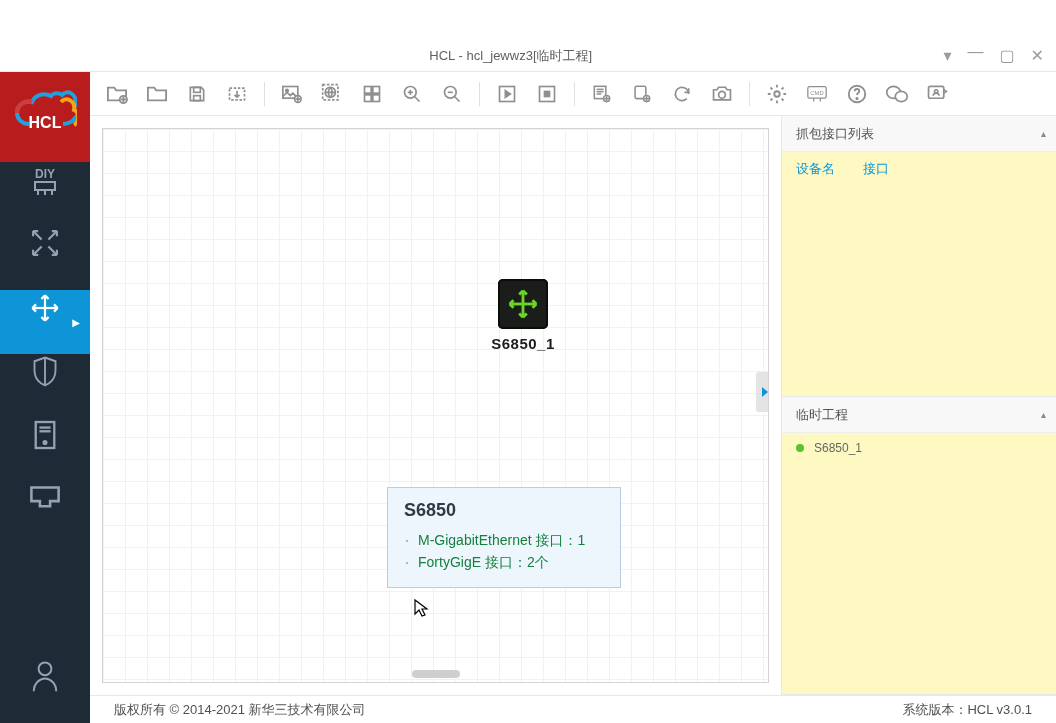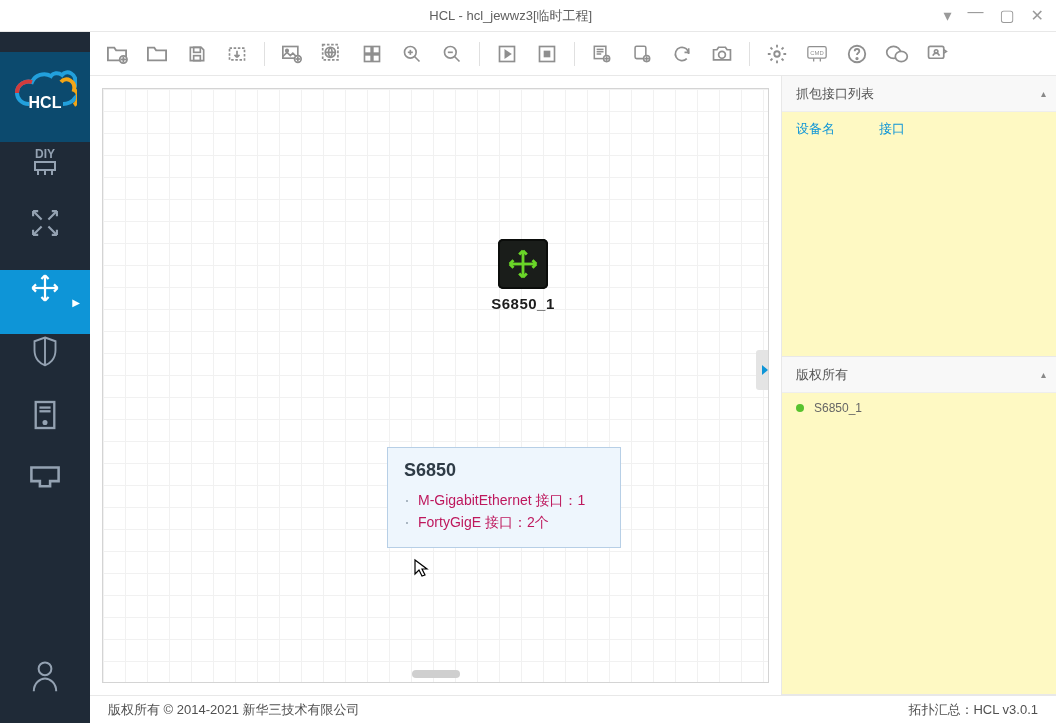--- a/index.html
+++ b/index.html
@@ -1,30 +1,30 @@
 <!DOCTYPE html>
 <html><head>
 <meta charset="utf-8">
 <style>
   * { margin: 0; padding: 0; box-sizing: border-box; }
   body { font-family: "Microsoft YaHei", Arial, sans-serif; font-size: 13px; color: #505050; background: #f5f5f5; overflow: hidden; user-select: none; }
   .app { width: 1056px; height: 723px; background: #fff; display: flex; flex-direction: column; }
 
   
-  .titlebar { height: 32px; display: flex; align-items: center; background: #fff; border-bottom: 1px solid #e8e8e8; }
+  .titlebar { height: 32px; display: flex; align-items: center; background: #fff; border-bottom: 1px solid #e8e8e8; margin-top: 40px; }
   .titlebar .title { flex: 1; text-align: center; font-size: 13px; color: #606060; }
   .titlebar .winctl { display: flex; gap: 16px; padding: 0 12px; color: #9a9a9a; font-size: 16px; }
   .titlebar .winctl span { cursor: pointer; }
 
   
   .midrow { flex: 1; display: flex; min-height: 0; }
 
   
   .leftdock { width: 90px; background: #1f2a37; display: flex; flex-direction: column; align-items: stretch; color: #a7b4c3; }
-  .logo-wrap { height: 90px; display: flex; align-items: center; justify-content: center; background: #0c4a6e; margin-top: 20px; }
+  .logo-wrap { height: 90px; display: flex; align-items: center; justify-content: center; background: #b91c1c; }
   .dockbtn { height: 64px; display: flex; justify-content: center; position: relative; }
   .dockbtn svg { display: block; }
   .dockbtn.active { background: #0e95d7; color: #fff; }
   .dockbtn .chev { position: absolute; right: 10px; top: 50%; transform: translateY(-50%); font-size: 10px; color: #fff; }
   .dockspacer { flex: 1; }
 
   
   .flyout { position: absolute; top: 250px; left: 90px; width: 200px; background: #0e95d7; color: #fff; font-size: 14px; }
   .flyout .item { display: flex; align-items: center; height: 50px; padding: 0 12px; gap: 14px; cursor: pointer; }
   .flyout .item.hover { background: #1482b9; }
@@ -46,37 +46,37 @@
   .canvas .vhandle { position: absolute; right: -2px; top: 44%; width: 14px; height: 40px; background: #e4e4e4; border-radius: 3px; display: flex; align-items: center; justify-content: center; }
   .canvas .vhandle::after { content: ""; border-left: 6px solid #0e95d7; border-top: 5px solid transparent; border-bottom: 5px solid transparent; margin-left: 4px; }
 
   .node { position: absolute; left: 375px; top: 150px; width: 90px; text-align: center; }
   .node .badge { width: 50px; height: 50px; margin: 0 auto 6px; background: #1a1d1a; border-radius: 5px; display: flex; align-items: center; justify-content: center; box-shadow: 0 0 0 2px #0b0d0b inset; }
   .node-label { font-weight: bold; color: #1c1c1c; font-size: 15px; letter-spacing: .5px; }
 
   .tooltip { position: absolute; left: 284px; top: 358px; width: 234px; border: 1px solid #b7cfe6; background: #eef6fd; padding: 12px 16px 14px; color: #4e5d6b; }
   .tooltip .ttl { font-size: 18px; font-weight: bold; color: #2e3b46; margin-bottom: 8px; }
   .tooltip ul { list-style: none; }
-  .tooltip li { font-size: 14px; line-height: 22px; position: relative; padding-left: 14px; color: #be185d; }
+  .tooltip li { font-size: 14px; line-height: 22px; position: relative; padding-left: 14px; color: #15803d; }
   .tooltip li::before { content: "·"; position: absolute; left: 0; top: 0; font-size: 18px; color: #a0aeba; }
 
   .cursor { position: absolute; left: 310px; top: 469px; font-size: 18px; color: #000; pointer-events: none; }
 
   .rightpanel { width: 274px; display: flex; flex-direction: column; background: #fef9c3; }
   .panel-sec { border-bottom: 1px solid #e8e8e8; }
   .panel-hdr { height: 36px; display: flex; align-items: center; padding: 0 14px; background: #f8f8f8; border-bottom: 1px solid #eee; font-weight: 500; color: #555; position: relative; }
   .panel-hdr .collapse { position: absolute; right: 10px; font-size: 10px; color: #888; }
-  .pl-row { display: flex; padding: 8px 14px; gap: 44px; }
+  .pl-row { display: flex; padding: 8px 14px; gap: 28px; }
   .pl-col { color: #0e95d7; font-size: 13px; cursor: pointer; }
   .panel-body { padding: 8px 14px; font-size: 13px; }
   .topo-item { display: flex; align-items: center; gap: 10px; color: #666; font-size: 12px; }
   .dot-green { width: 8px; height: 8px; background: #57c22d; border-radius: 50%; display: inline-block; }
   .fillrest { flex: 1; }
 
-  .statusbar { height: 28px; display: flex; align-items: center; border-top: 1px solid #e8e8e8; padding: 0 18px; font-size: 13px; }
+  .statusbar { height: 28px; display: flex; align-items: center; border-top: 1px solid #e8e8e8; padding: 0 24px; font-size: 13px; }
   .statusbar .right { margin-left: auto; }
 </style>
 </head>
 <body>
 
 <div class="app">
 
   <div class="titlebar">
     <div style="width:90px"></div>
     <div class="title">HCL - hcl_jewwz3[临时工程]</div>
@@ -369,32 +369,32 @@
               <span class="collapse">▴</span>
             </div>
             <div class="pl-row">
               <span class="pl-col">设备名</span>
               <span class="pl-col">接口</span>
             </div>
             <div style="height:210px"></div>
           </div>
           <div class="panel-sec fillrest">
             <div class="panel-hdr">
-              <span>版权所有</span>
+              <span>临时工程</span>
               <span class="collapse">▴</span>
             </div>
             <div class="panel-body">
               <div class="topo-item">
                 <span class="dot-green"></span>
                 <span>S6850_1</span>
               </div>
             </div>
           </div>
         </div>
       </div>
 
       <div class="statusbar">
         <span>版权所有 © 2014-2021 新华三技术有限公司</span>
-        <span class="right">拓扑汇总：HCL v3.0.1</span>
+        <span class="right">系统版本：HCL v3.0.1</span>
       </div>
     </div>
   </div>
 </div>
 
 </body></html>

